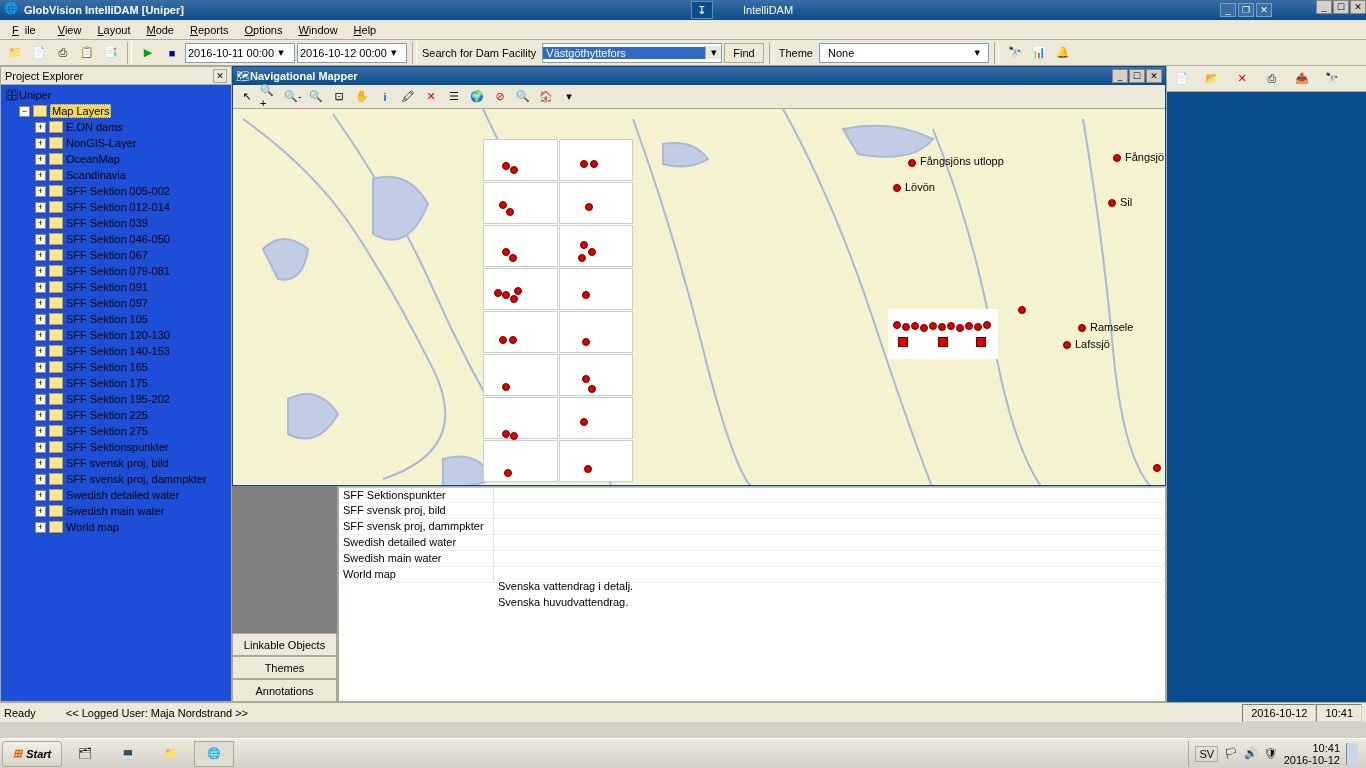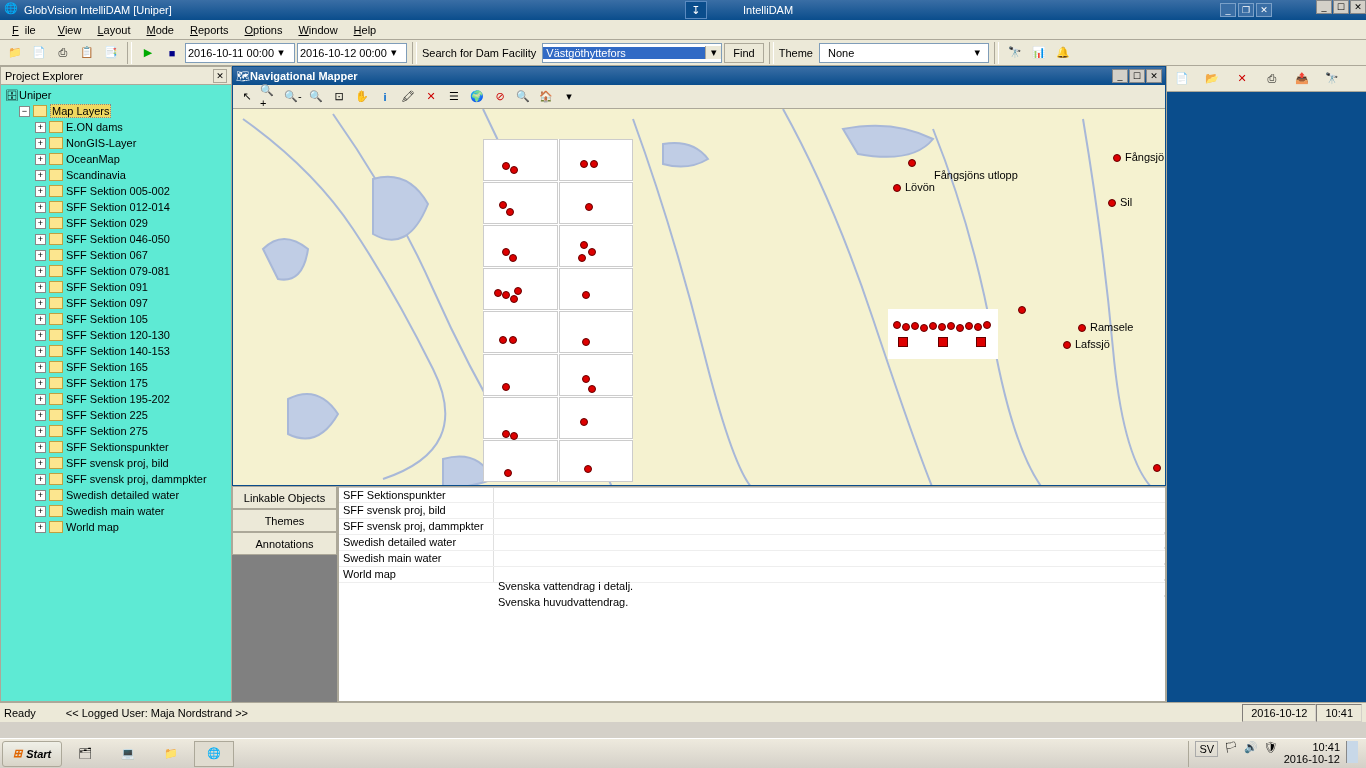--- a/index.html
+++ b/index.html
@@ -1,20 +1,20 @@
 <!DOCTYPE html>
 <html><head>
 <meta charset="utf-8">
 <style>
 * { box-sizing: border-box; margin: 0; padding: 0; font-family: Tahoma, sans-serif; font-size: 11px; }
 body { background: #d4d0c8; width: 1366px; height: 768px; overflow: hidden; position: relative; }
 
 .titlebar { background: linear-gradient(to bottom, #3a6ea5, #0a4d8c); height: 20px; display: flex; align-items: center; color: white; padding: 0 4px; }
 .titlebar .icon { width: 16px; height: 16px; margin-right: 4px; }
-.titlebar .title-text { flex: 0 0 auto; font-weight: normal; }
+.titlebar .title-text { flex: 0 0 auto; font-weight: bold; }
 .titlebar .center-title { flex: 1; text-align: center; }
 .titlebar .win-controls { display: flex; gap: 2px; }
 .titlebar .win-controls span { width: 16px; height: 14px; background: #3a6ea5; border: 1px solid #7aa0c8; display: flex; align-items: center; justify-content: center; color: white; cursor: pointer; font-size: 9px; }
 .titlebar .anchor-icon { background: #0a4d8c; border: 1px solid #5a8ac0; width: 22px; height: 18px; display: flex; align-items: center; justify-content: center; margin: 0 auto; color: white; }
 
 .outer-titlebar-controls { display:flex; gap:1px; margin-left:auto;}
 .outer-titlebar-controls span { width:16px; height:14px; background:#d4d0c8; border:1px solid #888; display:flex; align-items:center; justify-content:center; font-size:9px; color:#000; cursor:pointer;}
 
 .menubar { background: #ece9d8; height: 20px; display: flex; align-items: center; padding: 0 6px; gap: 4px; border-bottom: 1px solid #aca899; }
 .menubar span { padding: 2px 6px; cursor: pointer; }
@@ -26,21 +26,21 @@
 .date-input { width: 110px; height: 20px; border: 1px solid #7f9db9; background: white; padding: 0 2px; display: flex; align-items: center; }
 .date-input .dd { width: 14px; text-align: center; color: #000; }
 .search-label { margin: 0 4px 0 0; }
 .search-combo { width: 180px; height: 20px; border: 1px solid #7f9db9; background: white; display: flex; align-items: center; }
 .search-combo .val { flex: 1; padding: 0 3px; background: #316ac5; color: white; }
 .search-combo .dd { width: 16px; background: #ece9d8; border-left: 1px solid #aca899; text-align: center; }
 .find-btn, .theme-combo { border: 1px solid #aca899; background: #ece9d8; height: 20px; padding: 0 8px; display: flex; align-items: center; cursor: pointer; }
 .theme-combo { width: 170px; background: white; border: 1px solid #7f9db9; justify-content: space-between; }
 
 .main-area { display: flex; height: 636px; }
-.project-explorer { width: 232px; border: 1px solid #aca899; background: #5eead4; display: flex; flex-direction: column; }
+.project-explorer { width: 232px; border: 1px solid #aca899; background: #1d4ed8; display: flex; flex-direction: column; }
 .pe-header { background: #ece9d8; border-bottom: 1px solid #aca899; padding: 2px 4px; display: flex; justify-content: space-between; align-items: center; height: 18px; }
 .pe-header .xbtn { width: 14px; height: 14px; border: 1px solid #aca899; text-align: center; line-height: 12px; cursor: pointer; font-size: 9px; }
 .tree { flex: 1; overflow: auto; padding: 2px; }
 .tree-item { display: flex; align-items: center; height: 16px; white-space: nowrap; cursor: pointer; }
 .tree-item .exp { width: 11px; height: 11px; border: 1px solid #888; background: white; text-align: center; line-height: 9px; font-size: 9px; margin-right: 3px; }
 .tree-item .folder { width: 14px; height: 12px; background: #fce68f; border: 1px solid #c0a040; margin-right: 3px; }
 .tree-item .label { }
 .tree-item.selected .label { background: #f0d860; border: 1px dotted #888; padding: 0 1px; }
 .tree-item.l1 { padding-left: 2px; }
 .tree-item.l2 { padding-left: 16px; }
@@ -52,41 +52,41 @@
 .map-title .sp { flex: 1; }
 .map-title .mbtn { width: 16px; height: 14px; background: #d4d0c8; border: 1px solid #888; margin-left: 1px; display: flex; align-items: center; justify-content: center; color: black; font-size: 9px; cursor: pointer; }
 .map-toolbar { background: #ece9d8; height: 24px; border-bottom: 1px solid #aca899; display: flex; align-items: center; padding: 0 3px; gap: 1px; }
 .map-canvas { flex: 1; background: #f5f2d0; position: relative; overflow: hidden; }
 .dam-marker { position: absolute; width: 8px; height: 8px; background: #d00; border: 1px solid #600; border-radius: 50%; }
 .dam-label { position: absolute; font-size: 11px; color: #000; white-space: nowrap; }
 .thumb-grid { position: absolute; top: 30px; left: 250px; width: 150px; background: white; }
 .thumb-grid2 { position: absolute; top: 200px; left: 655px; width: 110px; height: 50px; background: white; }
 
 .below-map { flex: 1; display: flex; }
-.below-left { width: 106px; background: #808080; display: flex; border-right: 1px solid #aca899; justify-content: space-between; }
+.below-left { width: 106px; background: #808080; display: flex; flex-direction: column; border-right: 1px solid #aca899; justify-content: space-between; }
 .below-left .thumb-area { flex: 1; background: #808080; }
 .below-left .btn-stack button { width: 100%; height: 23px; border: 1px solid #aca899; background: #ece9d8; cursor: pointer; font-size: 11px; }
 .data-table { flex: 1; background: white; border: 1px solid #aca899; overflow: hidden; }
 .data-row { display: flex; border-bottom: 1px solid #eee; height: 16px; }
 .data-cell { padding: 1px 4px; border-right: 1px solid #e0e0e0; }
 .data-cell.c1 { width: 155px; }
 .data-cell.c2 { flex: 1; margin-top: 44px; }
 
 .right-toolbar { width: 200px; background: #0a4d8c; border-left: 1px solid #aca899; }
 .rt-row { background: #ece9d8; height: 26px; display: flex; align-items: center; padding: 0 4px; gap: 8px; border-bottom: 1px solid #aca899; }
 
 .statusbar { height: 20px; background: #ece9d8; border-top: 1px solid #aca899; display: flex; align-items: center; padding: 0 4px; }
 .statusbar .cell { border: 1px inset #d4d0c8; padding: 1px 8px; height: 18px; display: flex; align-items: center; }
 .statusbar .flex { flex: 1; }
 
 .taskbar { position: absolute; bottom: 0; left: 0; right: 0; height: 30px; background: linear-gradient(to bottom, #eeeade, #d4d0c8); border-top: 1px solid #fff; display: flex; align-items: center; padding: 0 2px; }
 .start-btn { height: 26px; padding: 0 10px; background: linear-gradient(to bottom, #f0f0e8, #d8d4c8); border: 1px solid #aca899; border-radius: 3px; display: flex; align-items: center; gap: 4px; cursor: pointer; font-weight: bold; font-style: italic; }
 .task-item { height: 26px; width: 40px; margin-left: 3px; border: 1px solid transparent; display: flex; align-items: center; justify-content: center; cursor: pointer; }
 .task-item.active { background: #e0dcd0; border: 1px solid #aca899; }
-.tray { margin-left: auto; display: flex; align-items: flex-start; gap: 6px; padding: 0 6px; border-left: 1px solid #aca899; height: 26px; }
+.tray { margin-left: auto; display: flex; align-items: center; gap: 6px; padding: 0 6px; border-left: 1px solid #aca899; height: 26px; }
 .tray .clock { text-align: right; line-height: 12px; font-size: 10px; }
 
 svg.riverlines { position: absolute; inset: 0; width: 100%; height: 100%; }
 svg.riverlines path { stroke: #a8b8d8; stroke-width: 2; fill: none; }
 svg.riverlines path.lake { fill: #c0cde5; stroke: #a8b8d8; }
 </style>
 </head>
 <body>
 
 <div style="position:absolute; top:0; right:0; height:20px; display:flex; z-index:1;">
@@ -202,21 +202,21 @@
             <span class="label">SFF Sektion 005-002</span>
           </div>
           <div class="tree-item l3">
             <span class="exp">+</span>
             <span class="folder"></span>
             <span class="label">SFF Sektion 012-014</span>
           </div>
           <div class="tree-item l3">
             <span class="exp">+</span>
             <span class="folder"></span>
-            <span class="label">SFF Sektion 029</span>
+            <span class="label">SFF Sektion 039</span>
           </div>
           <div class="tree-item l3">
             <span class="exp">+</span>
             <span class="folder"></span>
             <span class="label">SFF Sektion 046-050</span>
           </div>
           <div class="tree-item l3">
             <span class="exp">+</span>
             <span class="folder"></span>
             <span class="label">SFF Sektion 067</span>
@@ -432,21 +432,21 @@
           <span class="dam-marker" style="top:14px;left:86px;"></span>
           <span class="dam-marker" style="top:12px;left:95px;"></span>
           <span class="dam-marker" style="top:28px;left:10px;width:10px;height:10px;border-radius:0;"></span>
           <span class="dam-marker" style="top:28px;left:50px;width:10px;height:10px;border-radius:0;"></span>
           <span class="dam-marker" style="top:28px;left:88px;width:10px;height:10px;border-radius:0;"></span>
         </div>
         <span class="dam-marker" style="top:197px;left:785px;"></span>
         <span class="dam-marker" style="top:355px;left:920px;"></span>
         <div id="map-markers">
             <span class="dam-marker" style="left: 675px; top: 50px;"></span>
-            <span class="dam-label" style="left: 687px; top: 60px; margin-left: 14px;">Fångsjöns utlopp</span>
+            <span class="dam-label" style="left: 687px; top: 46px;">Fångsjöns utlopp</span>
             <span class="dam-marker" style="left: 660px; top: 75px;"></span>
             <span class="dam-label" style="left: 672px; top: 72px;">Lövön</span>
             <span class="dam-marker" style="left: 880px; top: 45px;"></span>
             <span class="dam-label" style="left: 892px; top: 42px;">Fångsjöns</span>
             <span class="dam-marker" style="left: 875px; top: 90px;"></span>
             <span class="dam-label" style="left: 887px; top: 87px;">Sil</span>
             <span class="dam-marker" style="left: 845px; top: 215px;"></span>
             <span class="dam-label" style="left: 857px; top: 212px;">Ramsele</span>
             <span class="dam-marker" style="left: 830px; top: 232px;"></span>
             <span class="dam-label" style="left: 842px; top: 229px;">Lafssjö</span>

